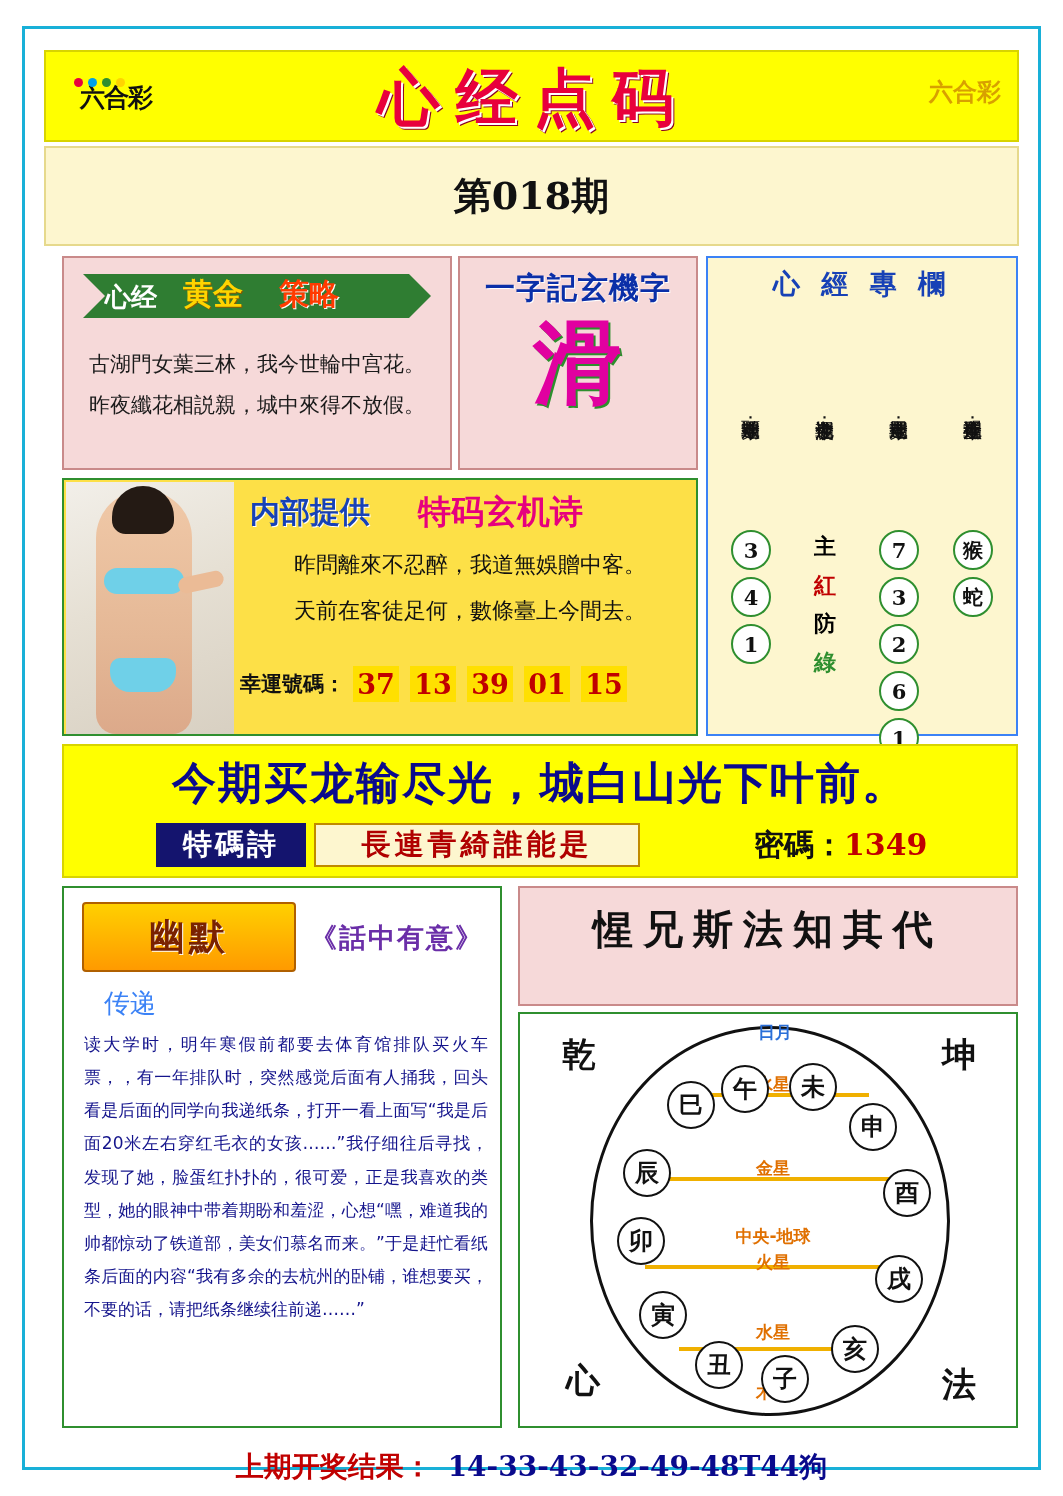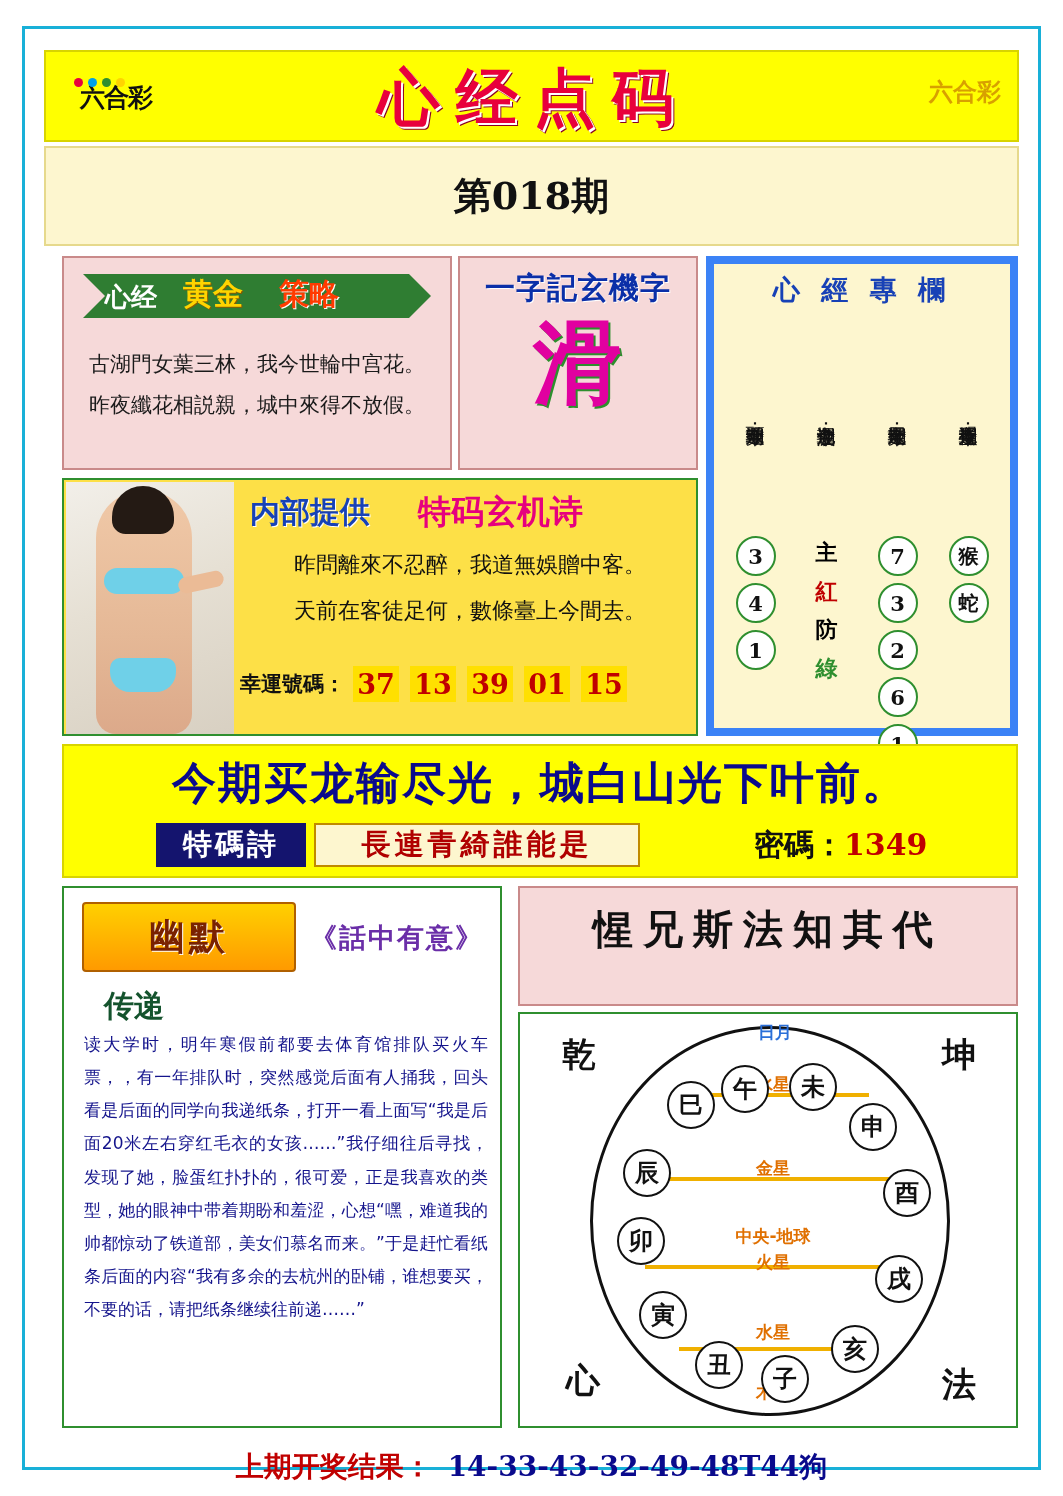--- a/index.html
+++ b/index.html
@@ -118,21 +118,21 @@
     margin-top:6px;
     font-family:"DejaVu Serif","Liberation Serif",serif;
     font-size:90px; font-weight:bold;
     color:#e100a0;
     line-height:1.05;
     text-shadow:2px 2px 0 #2d8f2d;
   }
   
   .col-box {
     position:absolute; left:706px; top:256px; width:312px; height:480px;
-    background:#fdf6cf; border:8px solid #3b82f6;
+    background:#fdf6cf; border:2px solid #3b82f6;
   }
   .col-title {
     text-align:center; margin-top:8px;
     font-family:"DejaVu Serif","Liberation Serif",serif;
     font-size:27px; font-weight:bold; color:#1741b6;
     letter-spacing:6px;
   }
   .col-cols {
     display:flex; flex-direction:row-reverse; justify-content:space-around;
     margin-top:6px; padding:0 6px;
@@ -276,21 +276,21 @@
   }
   .humor-sub {
     position:absolute; left:246px; top:32px;
     font-family:"DejaVu Serif","Liberation Serif",serif;
     font-size:27px; font-weight:bold; color:#6a2ea8;
     letter-spacing:2px;
   }
   .humor-title {
     position:absolute; left:40px; top:98px;
     font-family:"DejaVu Serif","Liberation Serif",serif;
-    font-size:30px; font-weight:bold; color:#14532d;
+    font-size:26px; font-weight:normal; color:#3b82f6;
   }
   .humor-body {
     position:absolute; left:20px; top:140px; width:404px;
     font-family:"DejaVu Sans","Liberation Sans",sans-serif;
     font-size:17px; color:#14148c; line-height:1.95;
     text-align:justify;
   }
   
   .calli {
     position:absolute; left:518px; top:886px; width:500px; height:120px;

